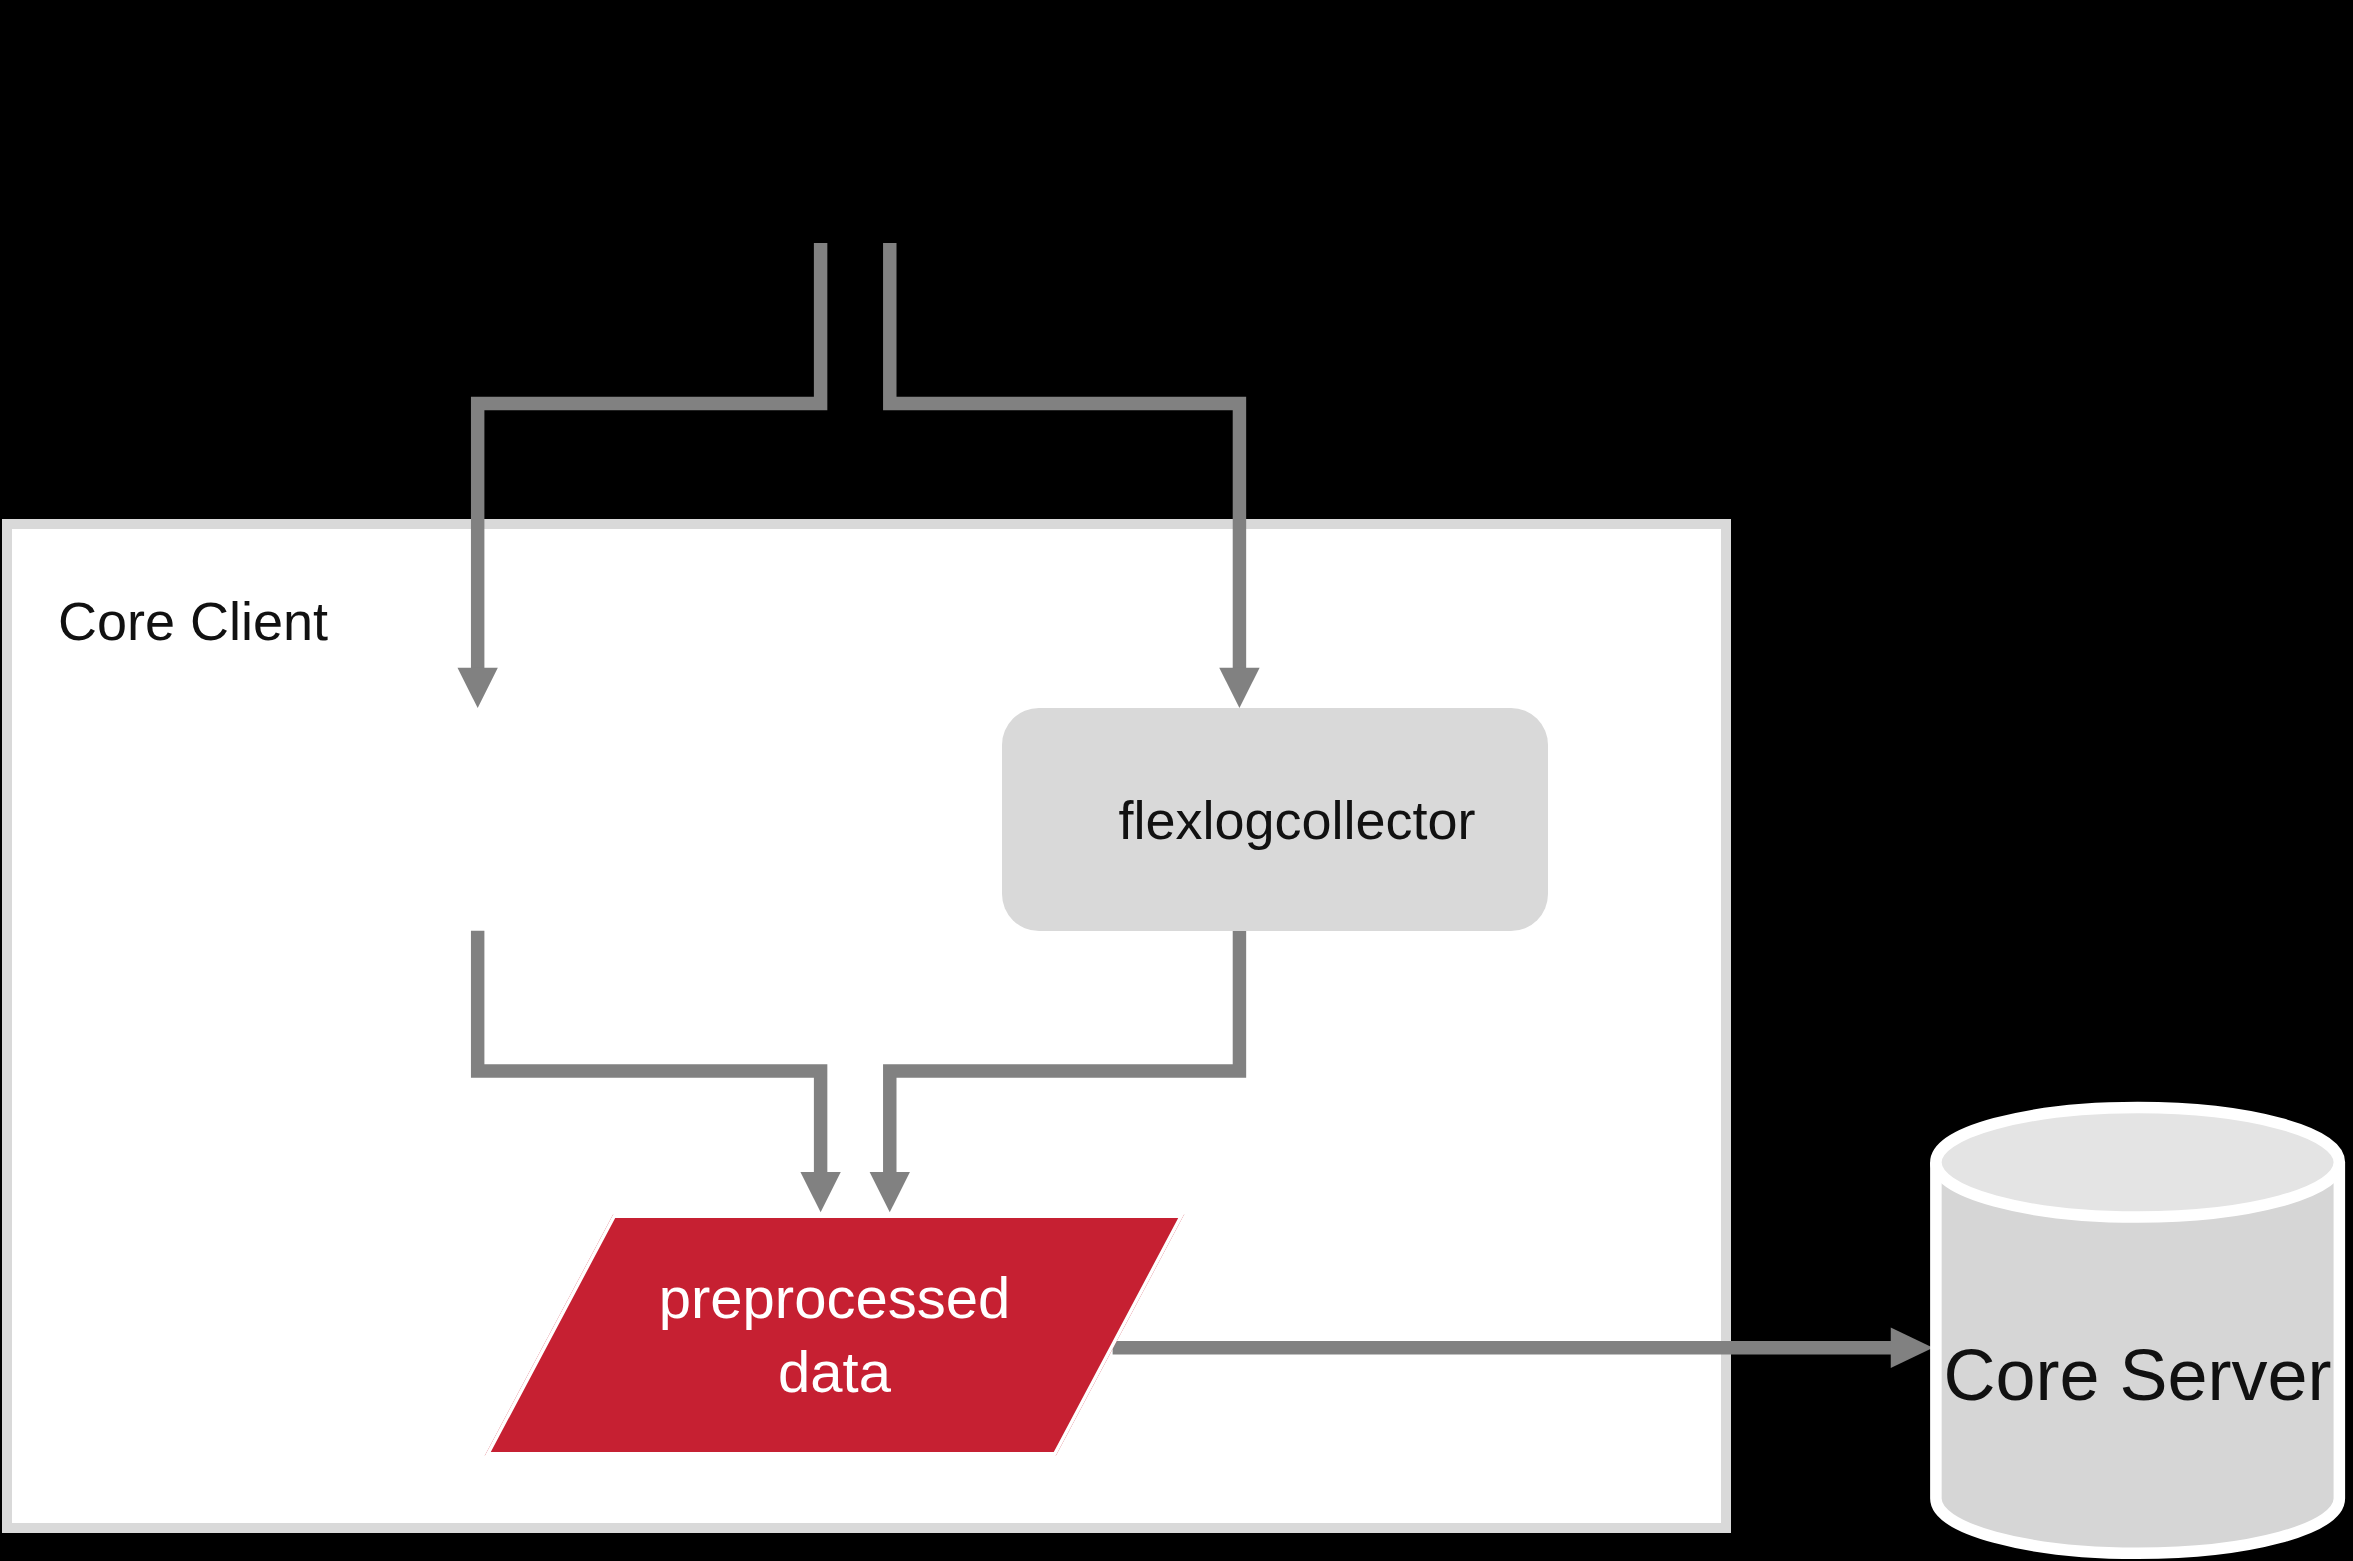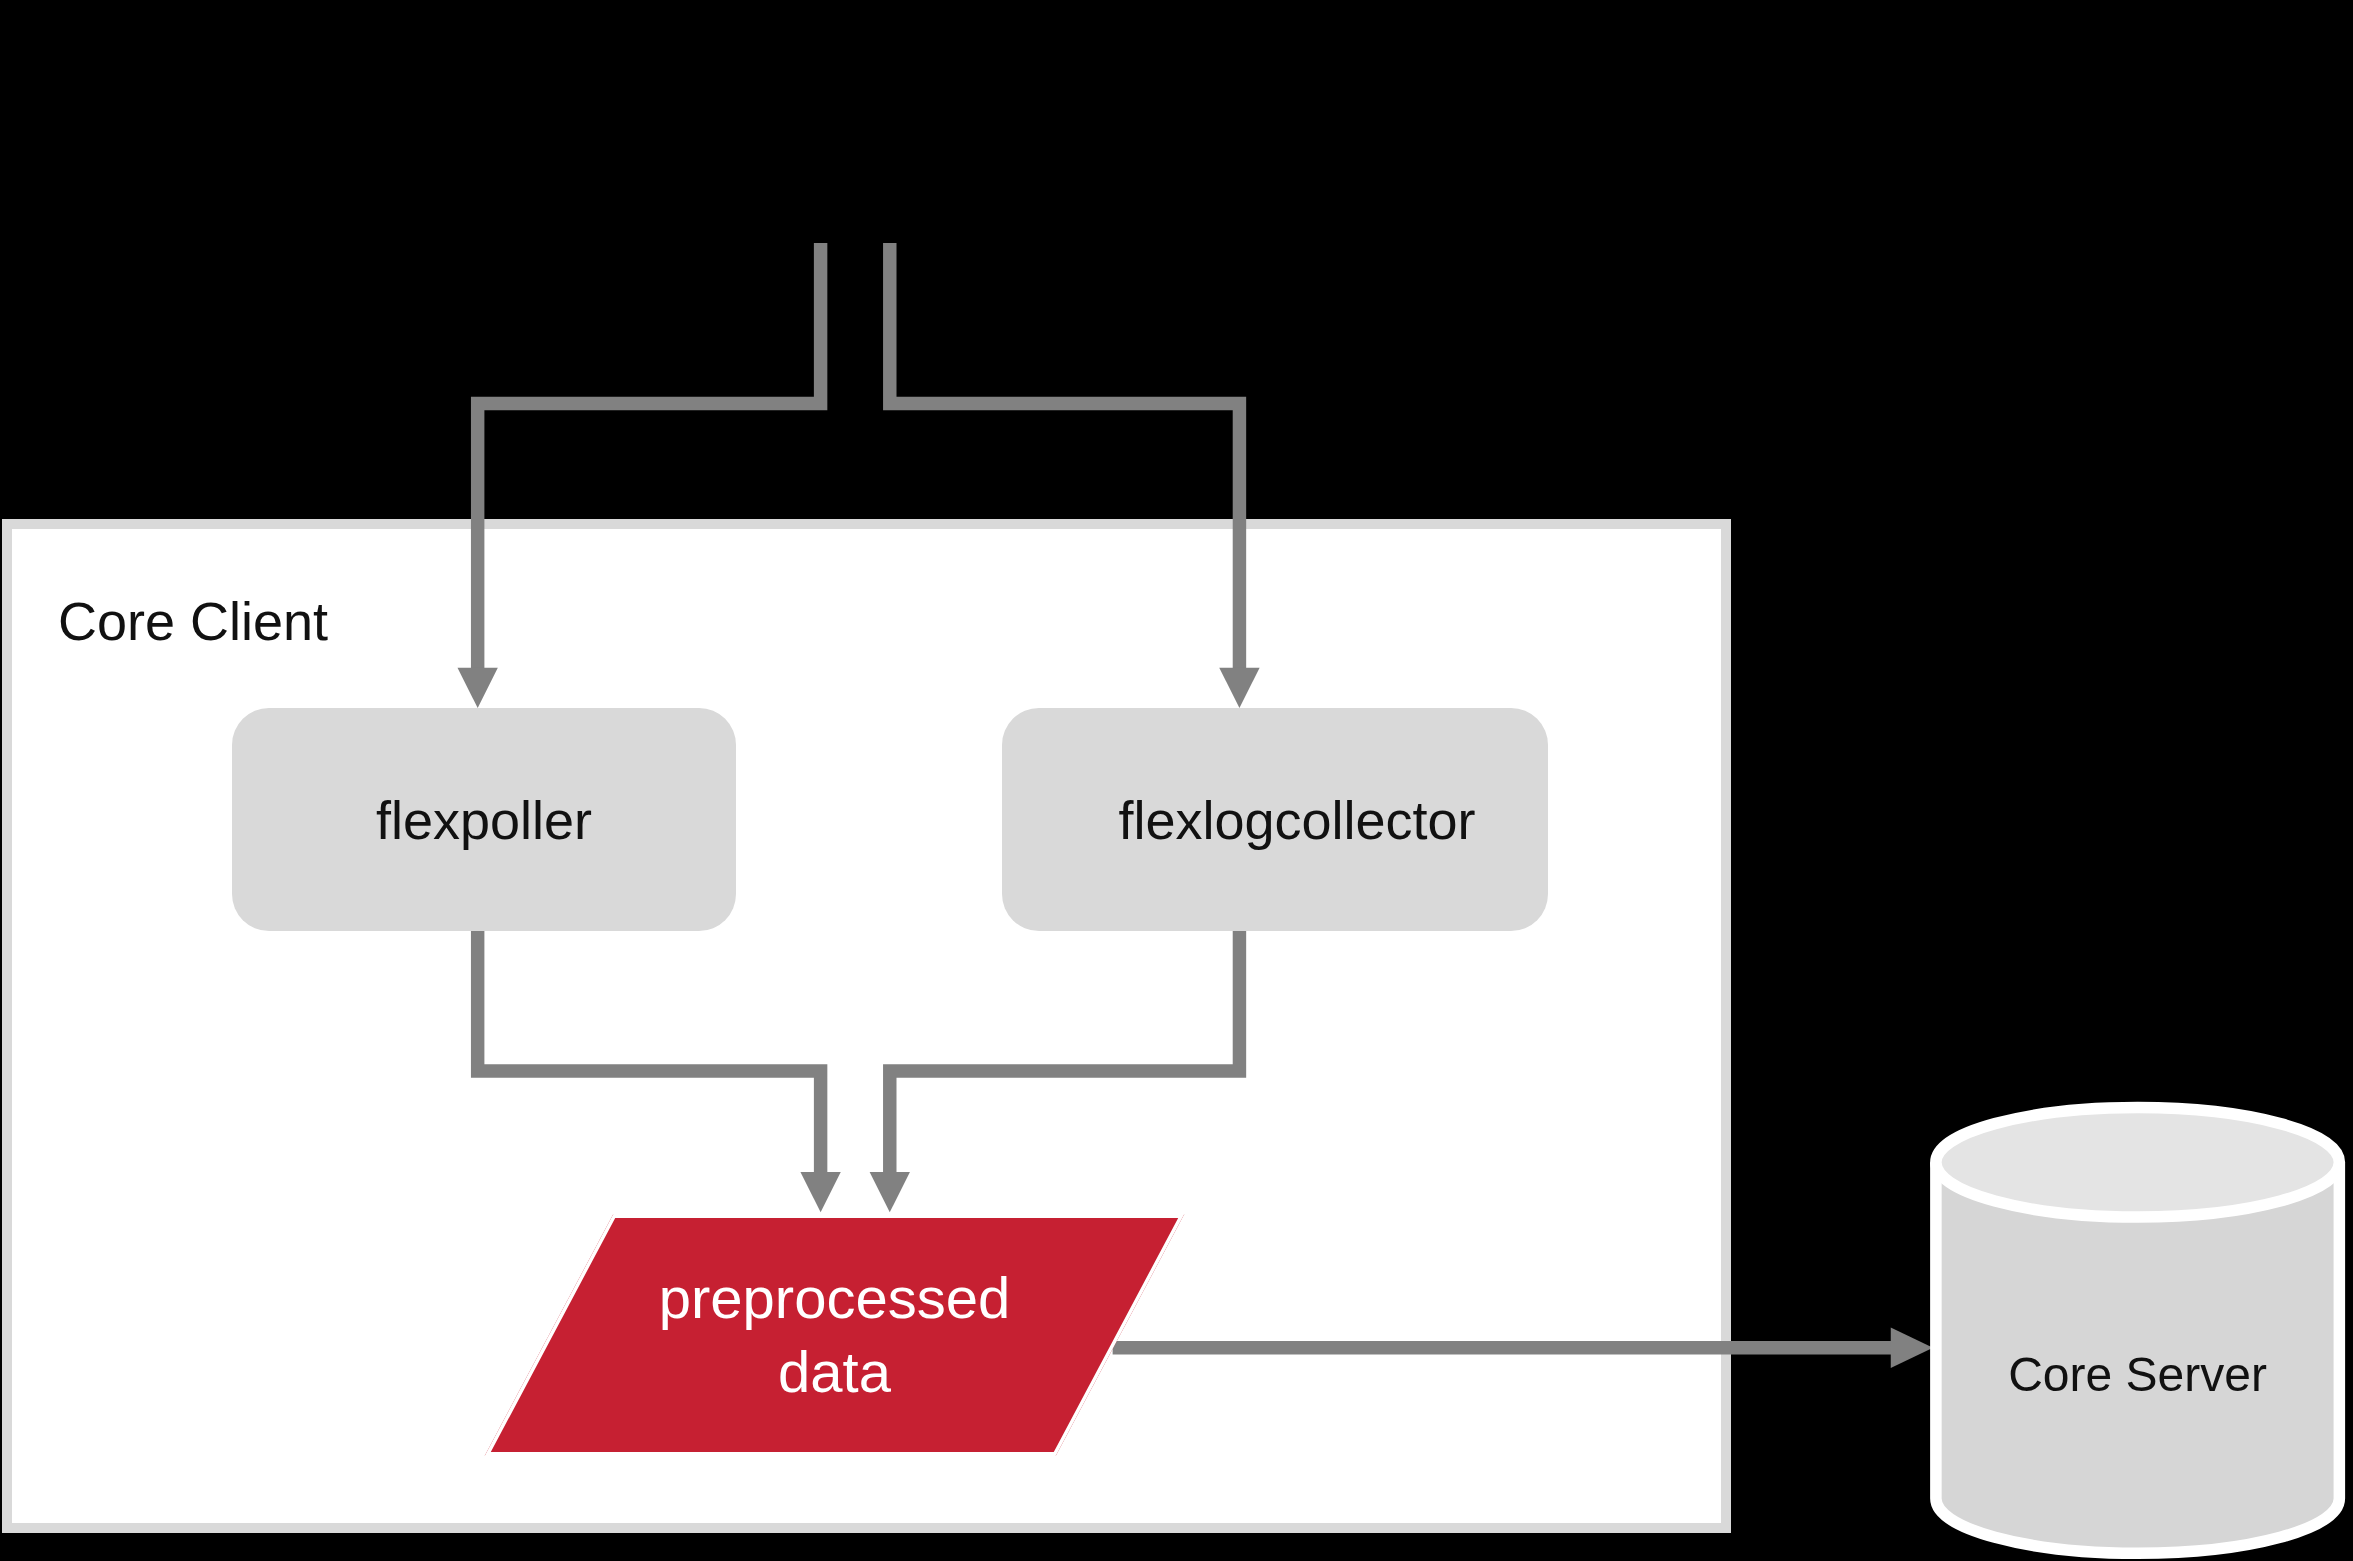--- a/index.html
+++ b/index.html
@@ -69,21 +69,21 @@
     font-size: 54px;
   }
 
   
   .cyl-label {
     position: absolute;
     left: 1936px; top: 1340px;
     width: 403px; height: 69px;
     display: flex; align-items: center; justify-content: center;
     color: #111111;
-    font-size: 48px;
+    font-size: 72px;
   }
 </style>
 </head>
 <body>
 
 <div id="canvas">
 
   <div class="core-client">
     <div class="core-client-label">Core Client</div>
   </div>
@@ -115,21 +115,20 @@
       <polygon points="1968,1382 1968,1424 2012,1403" fill="#818181"></polygon>
     </g>
 
     <g>
       <path d="M2015,1210 L2015,1560 A210,57 0 0 0 2435,1560 L2435,1210" fill="#d6d6d6" stroke="#ffffff" stroke-width="12"></path>
       <ellipse cx="2225" cy="1210" rx="210" ry="57" fill="#e4e4e4" stroke="#ffffff" stroke-width="12"></ellipse>
     </g>
   </svg>
 
 
-  <div class="rect-node" style="left:232px; width:504px;">flexpoller</div>
 
   <div class="rect-node" style="left:1002px; width:502px;padding-left:44px;">flexlogcollector</div>
 
   <div class="para-node" style="left:485px; top:1214px; width:699px; height:242px;">
     <div class="para-shape" style="left:64px; width:571px;"></div>
     <div class="para-label">preprocessed
 data</div>
   </div>
 
   <div class="cyl-label">Core Server</div>

